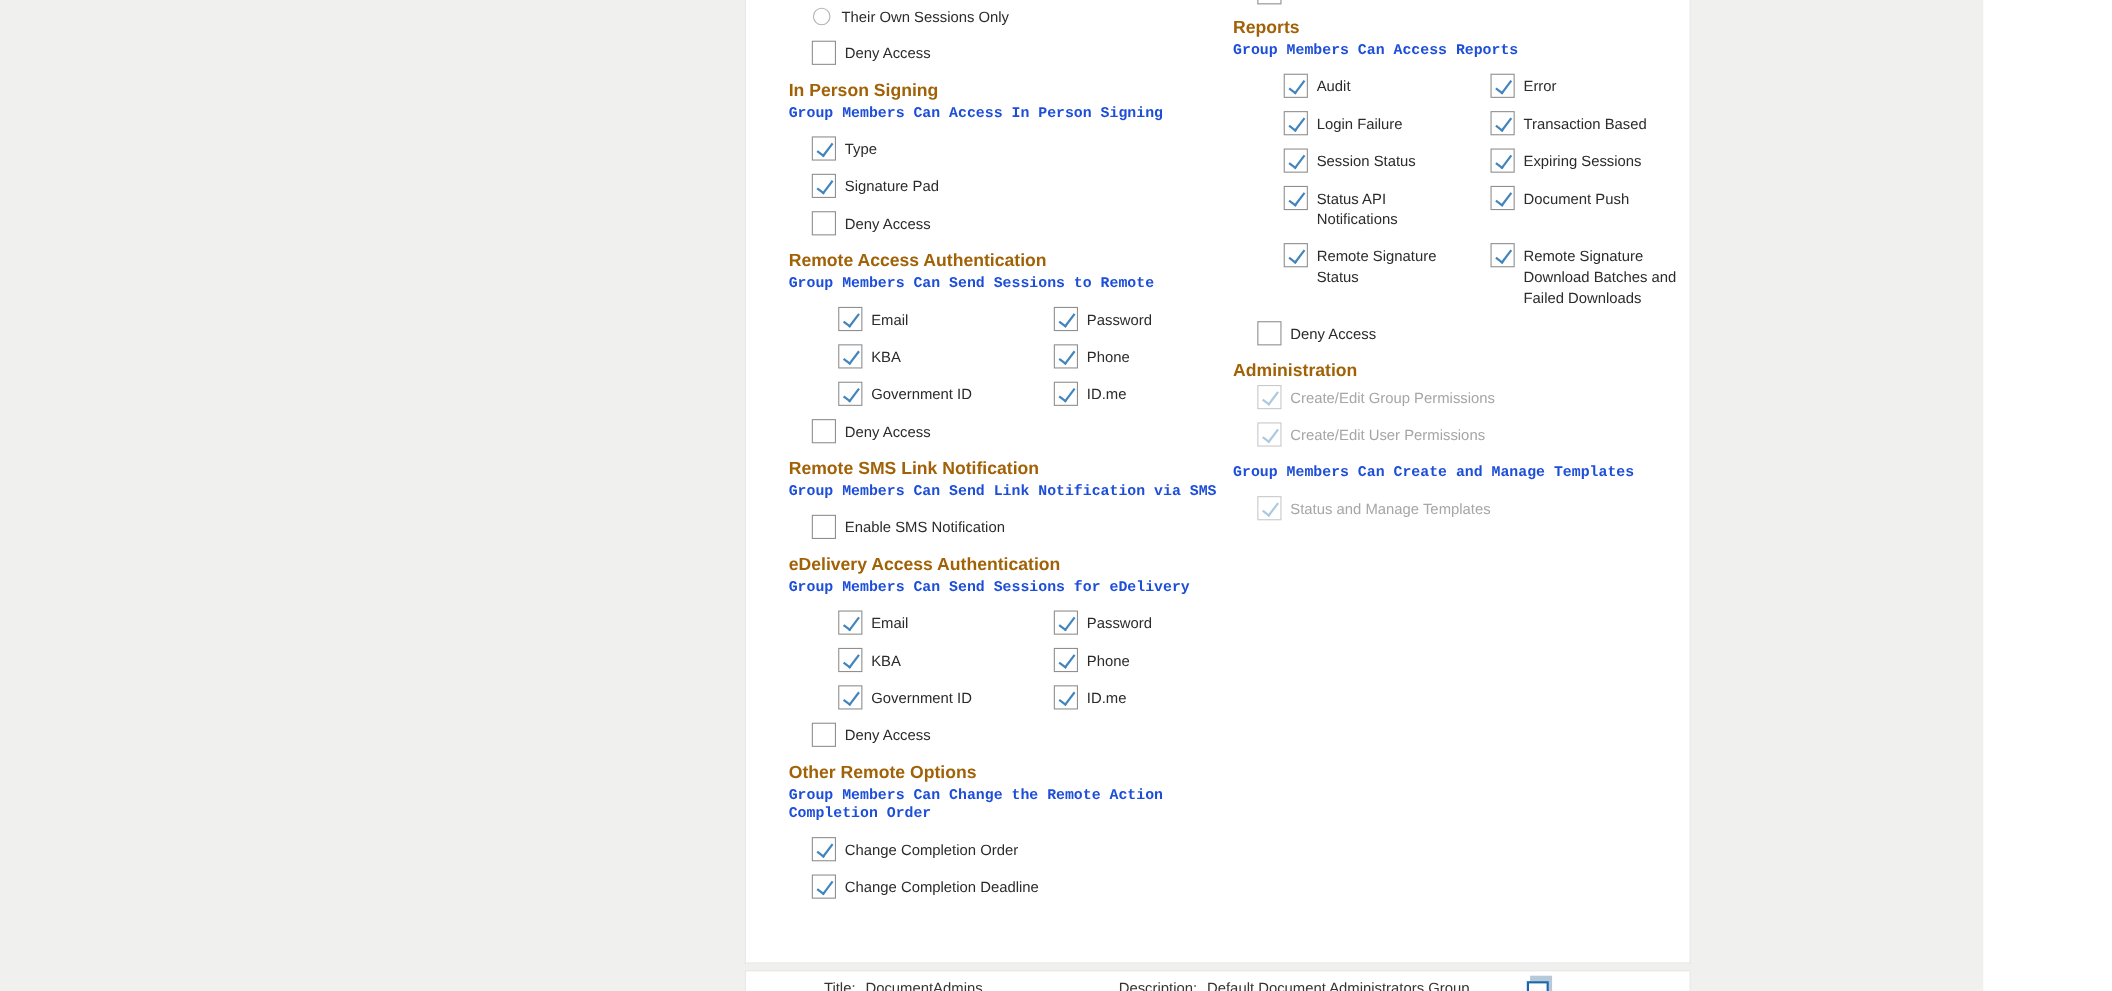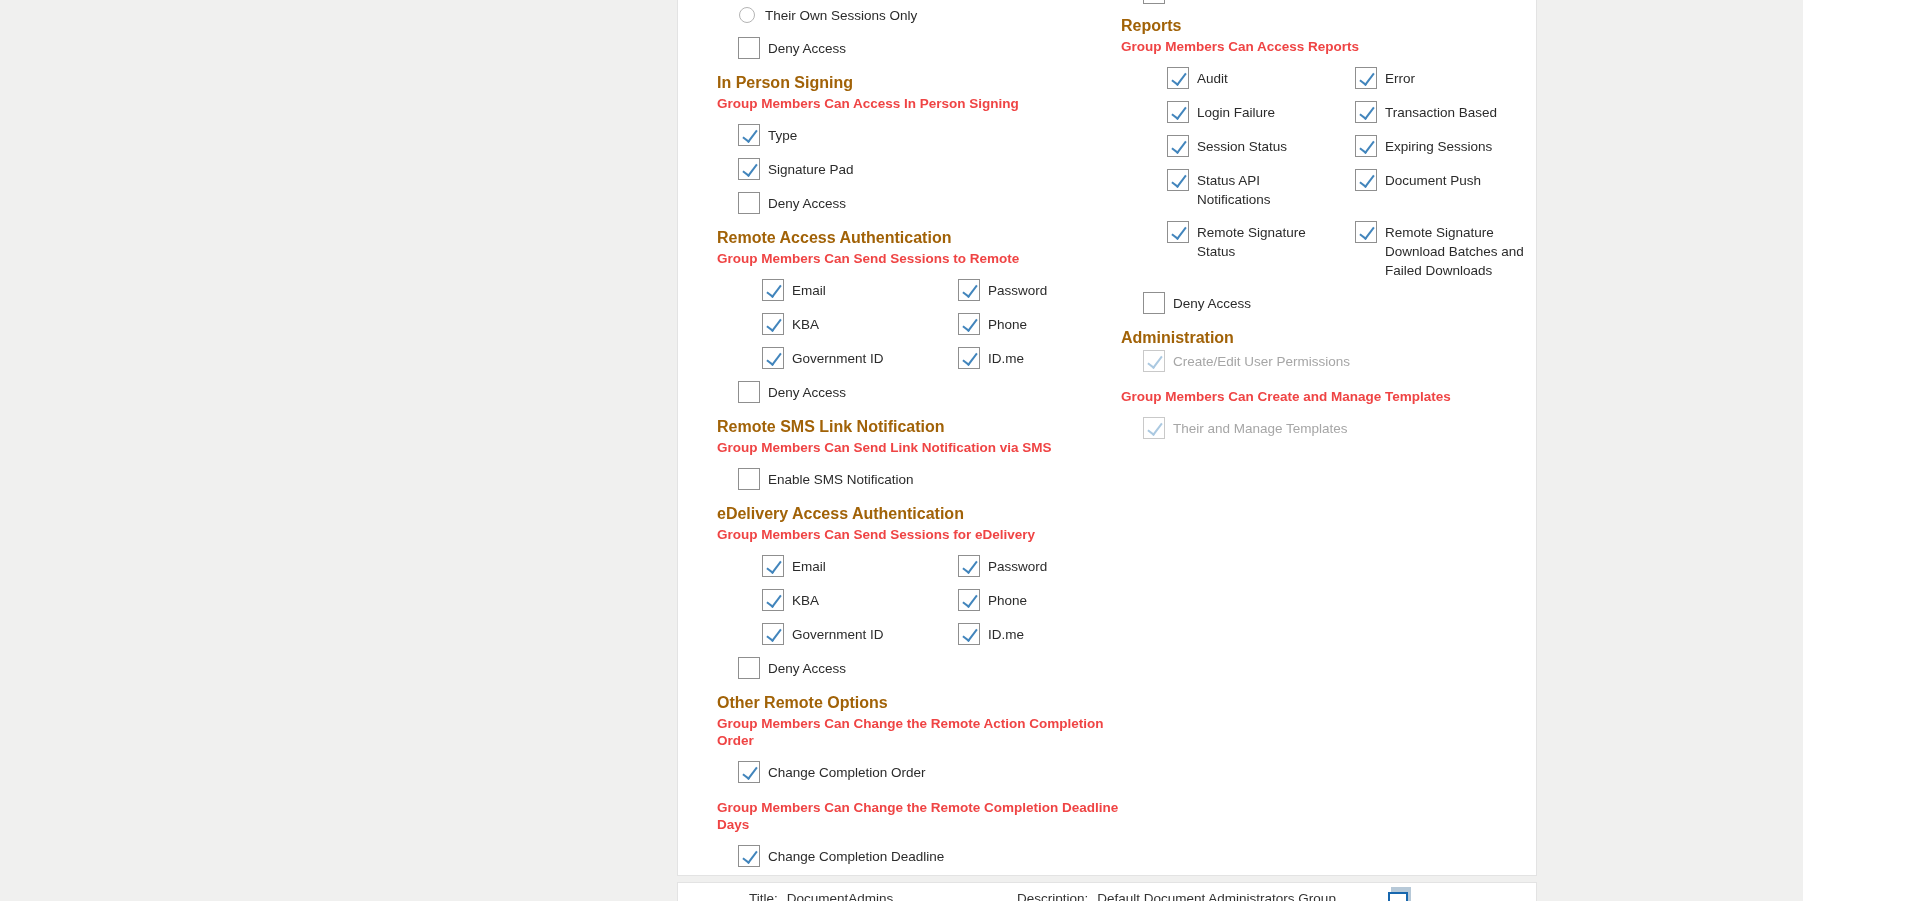--- a/index.html
+++ b/index.html
@@ -10,21 +10,21 @@
     position:absolute; left:677px; top:0; width:860px; height:876px;
     box-sizing:border-box; background:#ffffff;
     border-left:1px solid #e3e3e3; border-right:1px solid #e3e3e3; border-bottom:1px solid #e3e3e3;
     display:flex;
   }
   .col-left { width:443px; flex:none; box-sizing:border-box; padding:4px 0 0 39px; }
   .col-right { flex:1; box-sizing:border-box; padding:16px 8px 0 0; position:relative; }
 
   .sec-title { font-size:16px; line-height:19px; font-weight:700; color:#a16207; margin:14px 0 3px 0; }
   .sec-title.first { margin-top:0; }
-  .sec-sub { font-size:13.5px; line-height:17px; font-weight:700; color:#ef4444; margin:0 0 12px 0; }
+  .sec-sub { font-size:13.5px; line-height:17px; font-weight:700; color:#1d4ed8; margin:0 0 12px 0;font-family:Liberation Mono, monospace; }
   .sec-sub.later { margin-top:16px; }
   .rows { margin-left:21px; }
   .col-right .rows { margin-left:22px; }
 
   .cb-row { display:flex; gap:8px; margin-bottom:12px; align-items:flex-start; }
   .cb-grid { display:grid; grid-template-columns:196px minmax(0,1fr); row-gap:12px; margin-bottom:12px; }
   .col-right .cb-grid { grid-template-columns:188px minmax(0,1fr); }
   .cb-grid .cb-row { margin-bottom:0;padding-left:24px; }
 
   .cb { width:22px; height:22px; box-sizing:border-box; border:1px solid #8f8f8f; background:#fff; flex:none; position:relative; }
@@ -173,21 +173,20 @@
       </div>
 
       <div class="sec-title">Other Remote Options</div>
       <div class="sec-sub">Group Members Can Change the Remote Action Completion Order</div>
       <div class="rows">
         <div class="cb-row">
           <span class="cb checked"></span>
           <span class="cb-label">Change Completion Order</span>
         </div>
       </div>
-      <div class="sec-sub later">Group Members Can Change the Remote Completion Deadline Days</div>
       <div class="rows">
         <div class="cb-row">
           <span class="cb checked"></span>
           <span class="cb-label">Change Completion Deadline</span>
         </div>
       </div>
     </div>
 
     <div class="col-right">
       <span class="cutoff-cb"></span>
@@ -240,28 +239,32 @@
         <div class="cb-row">
           <span class="cb"></span>
           <span class="cb-label">Deny Access</span>
         </div>
       </div>
 
       <div class="sec-title">Administration</div>
       <div class="rows">
         <div class="cb-row">
           <span class="cb checked disabled"></span>
+          <span class="cb-label dim">Create/Edit Group Permissions</span>
+        </div>
+        <div class="cb-row">
+          <span class="cb checked disabled"></span>
           <span class="cb-label dim">Create/Edit User Permissions</span>
         </div>
       </div>
       <div class="sec-sub later">Group Members Can Create and Manage Templates</div>
       <div class="rows">
         <div class="cb-row">
           <span class="cb checked disabled"></span>
-          <span class="cb-label dim">Their and Manage Templates</span>
+          <span class="cb-label dim">Status and Manage Templates</span>
         </div>
       </div>
     </div>
   </div>
 
   <div class="footer">
     <div class="f-group f-title">
       <span>Title:</span>
       <span>DocumentAdmins</span>
     </div>

